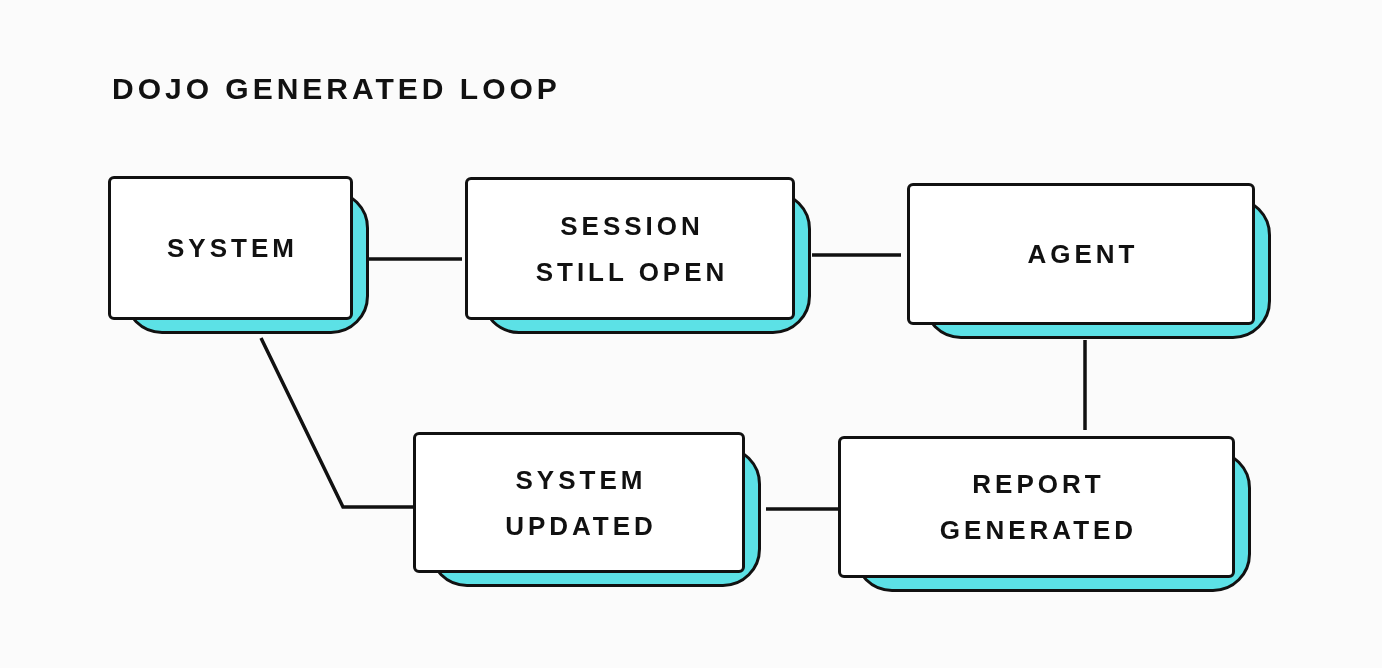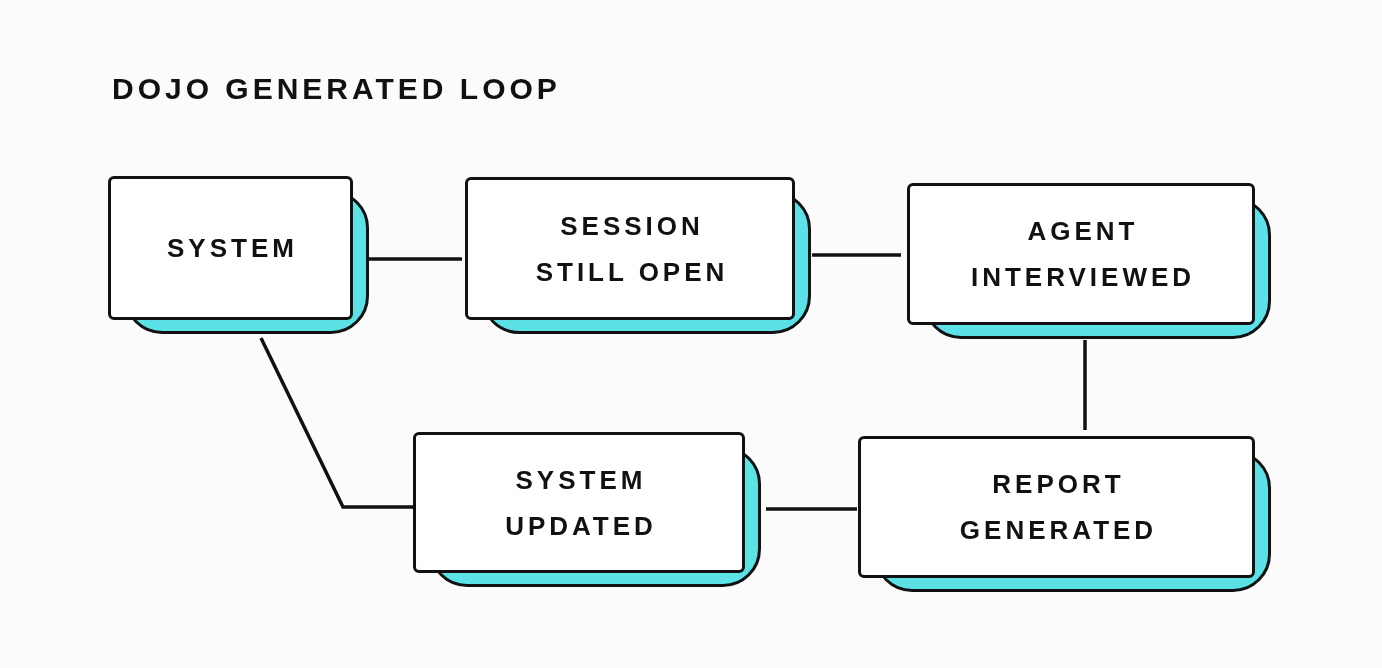--- a/index.html
+++ b/index.html
@@ -59,21 +59,21 @@
     letter-spacing:4px;
     line-height:46px;
     color:var(--text);
     white-space:nowrap;
     text-indent:4px;
   }
   
   .node-system-runs        { left:108px; top:176px; width:245px; height:144px; }
   .node-session-still-open { left:465px; top:177px; width:330px; height:143px; }
   .node-agent-interviewed  { left:907px; top:183px; width:348px; height:142px;padding-left:8px; }
-  .node-report-generated   { left:858px; top:436px; width:397px; height:142px; }
+  .node-report-generated   { left:838px; top:436px; width:397px; height:142px; }
   .node-system-updated     { left:413px; top:432px; width:332px; height:141px; }
 
   .arrow-overlay{
     position:absolute;
     inset:0;
     width:1382px;
     height:668px;
     pointer-events:none;
   }
   .arrow-overlay path{
@@ -114,21 +114,20 @@
     <div class="face">
       <span class="label-line">SESSION</span>
       <span class="label-line">STILL OPEN</span>
     </div>
   </div>
 
   <div class="node node-agent-interviewed">
     <div class="shadow-layer"></div>
     <div class="face">
       <span class="label-line">AGENT</span>
-      <span class="label-line">INTERVIEWED</span>
     </div>
   </div>
 
   <div class="node node-report-generated">
     <div class="shadow-layer"></div>
     <div class="face">
       <span class="label-line">REPORT</span>
       <span class="label-line">GENERATED</span>
     </div>
   </div>

